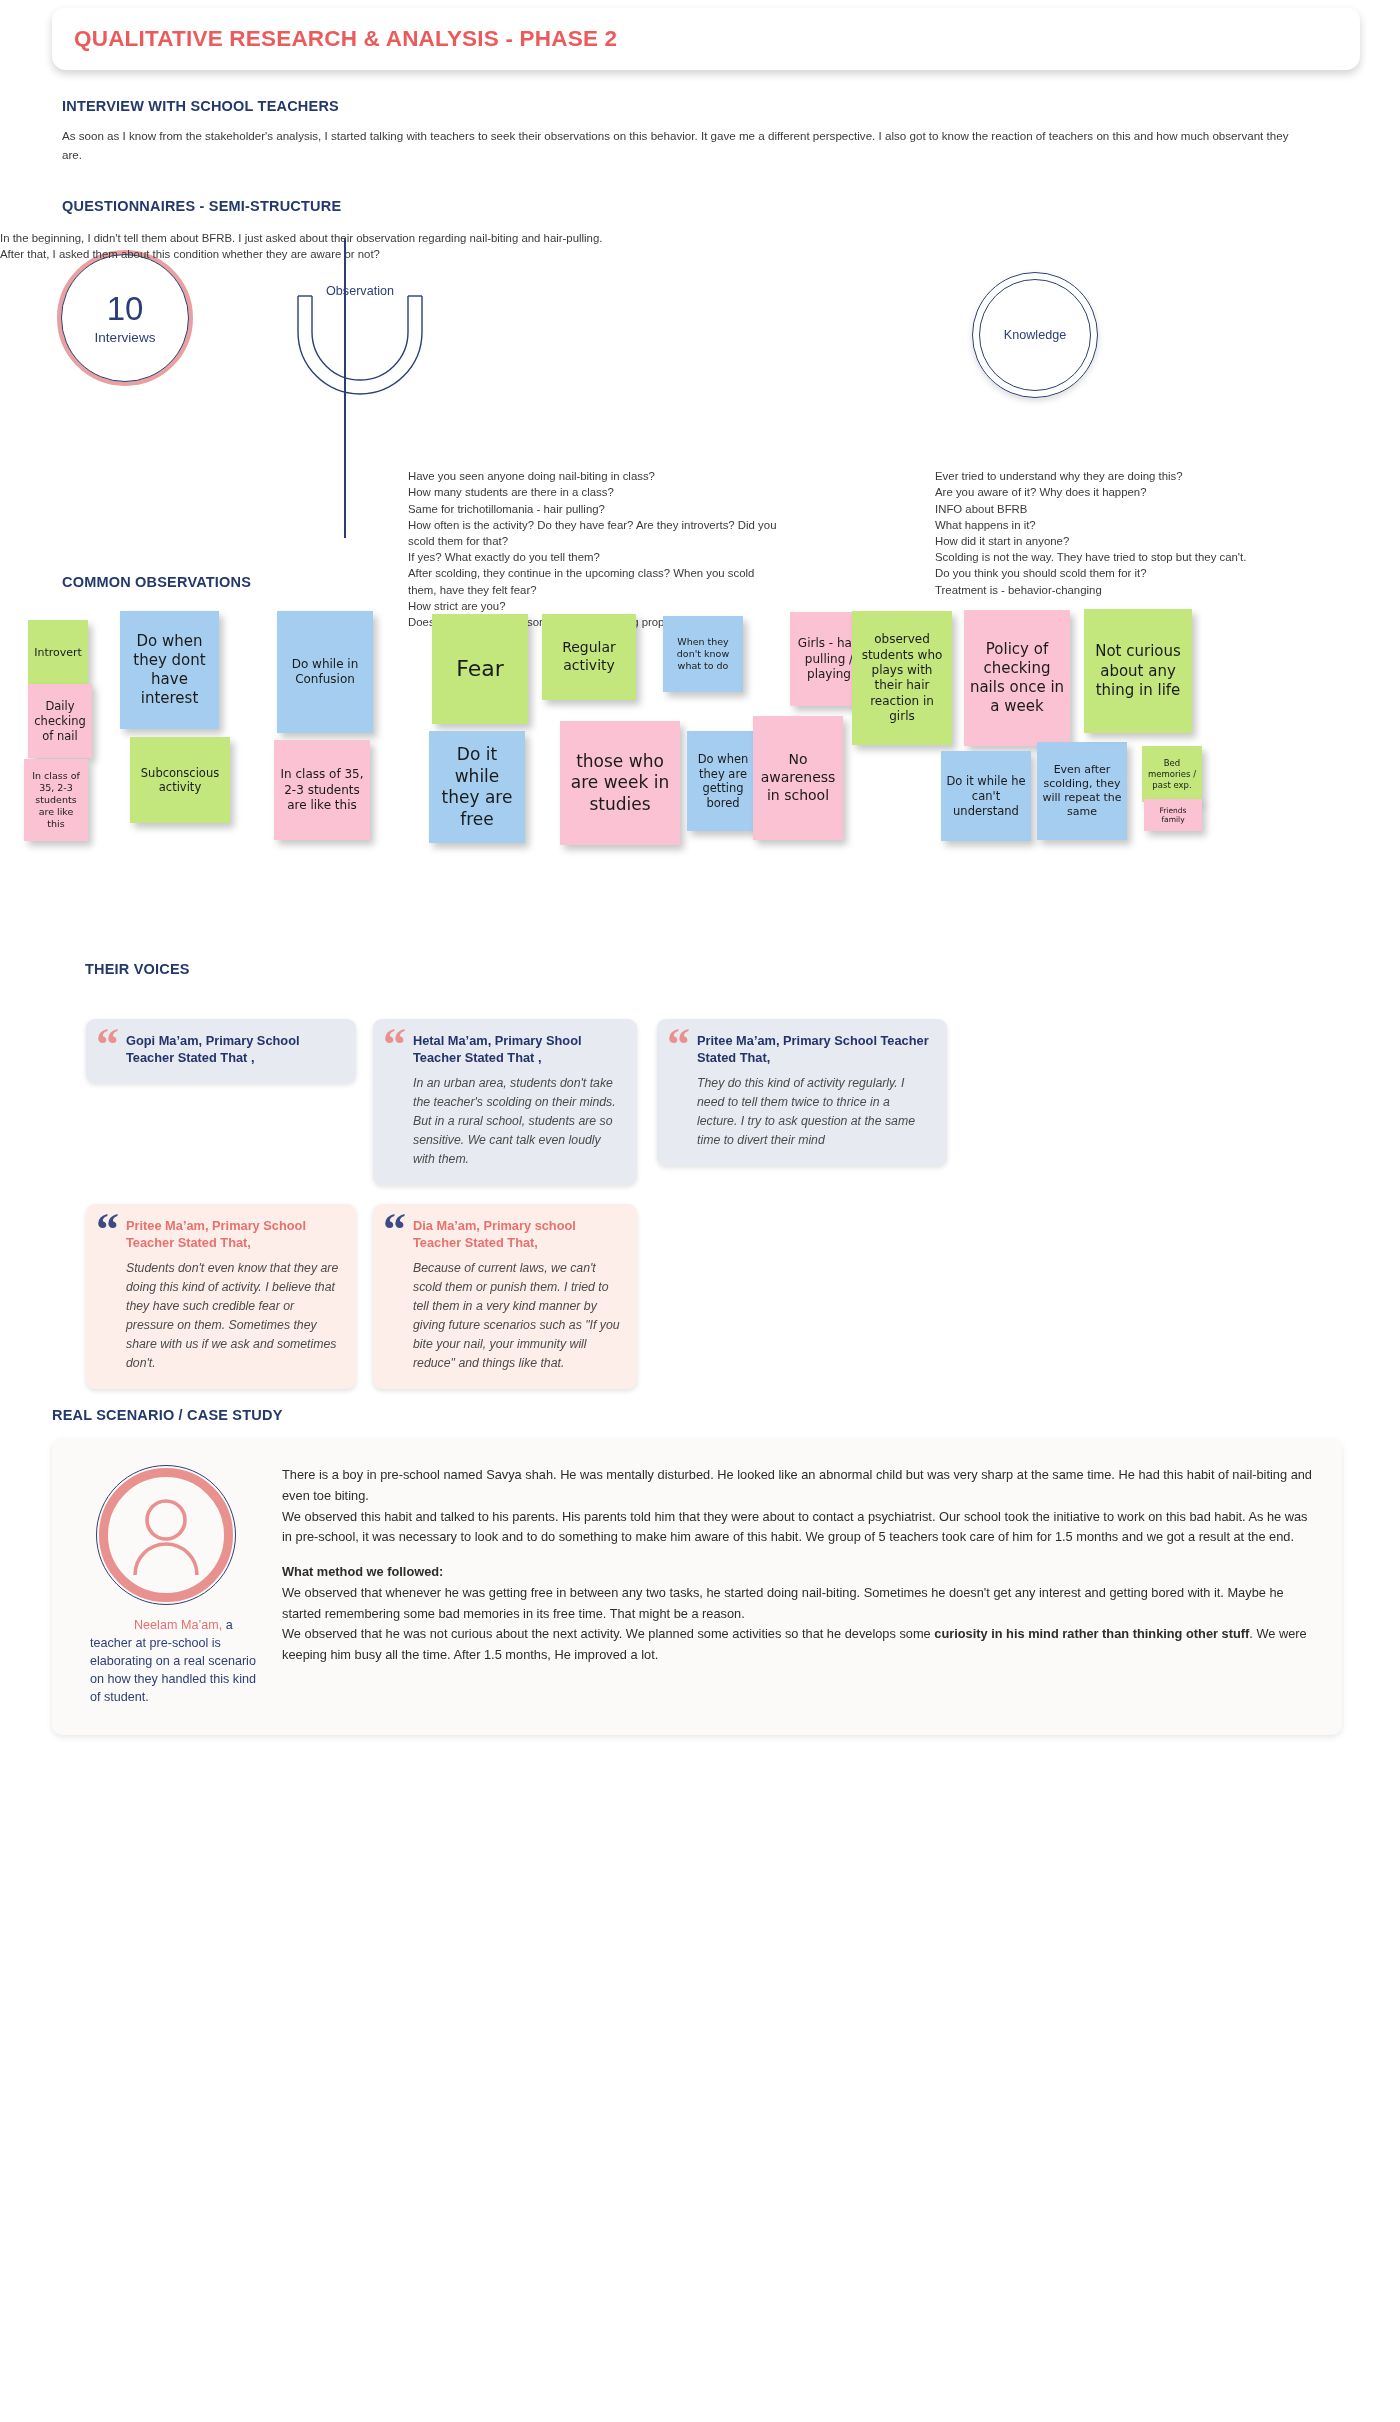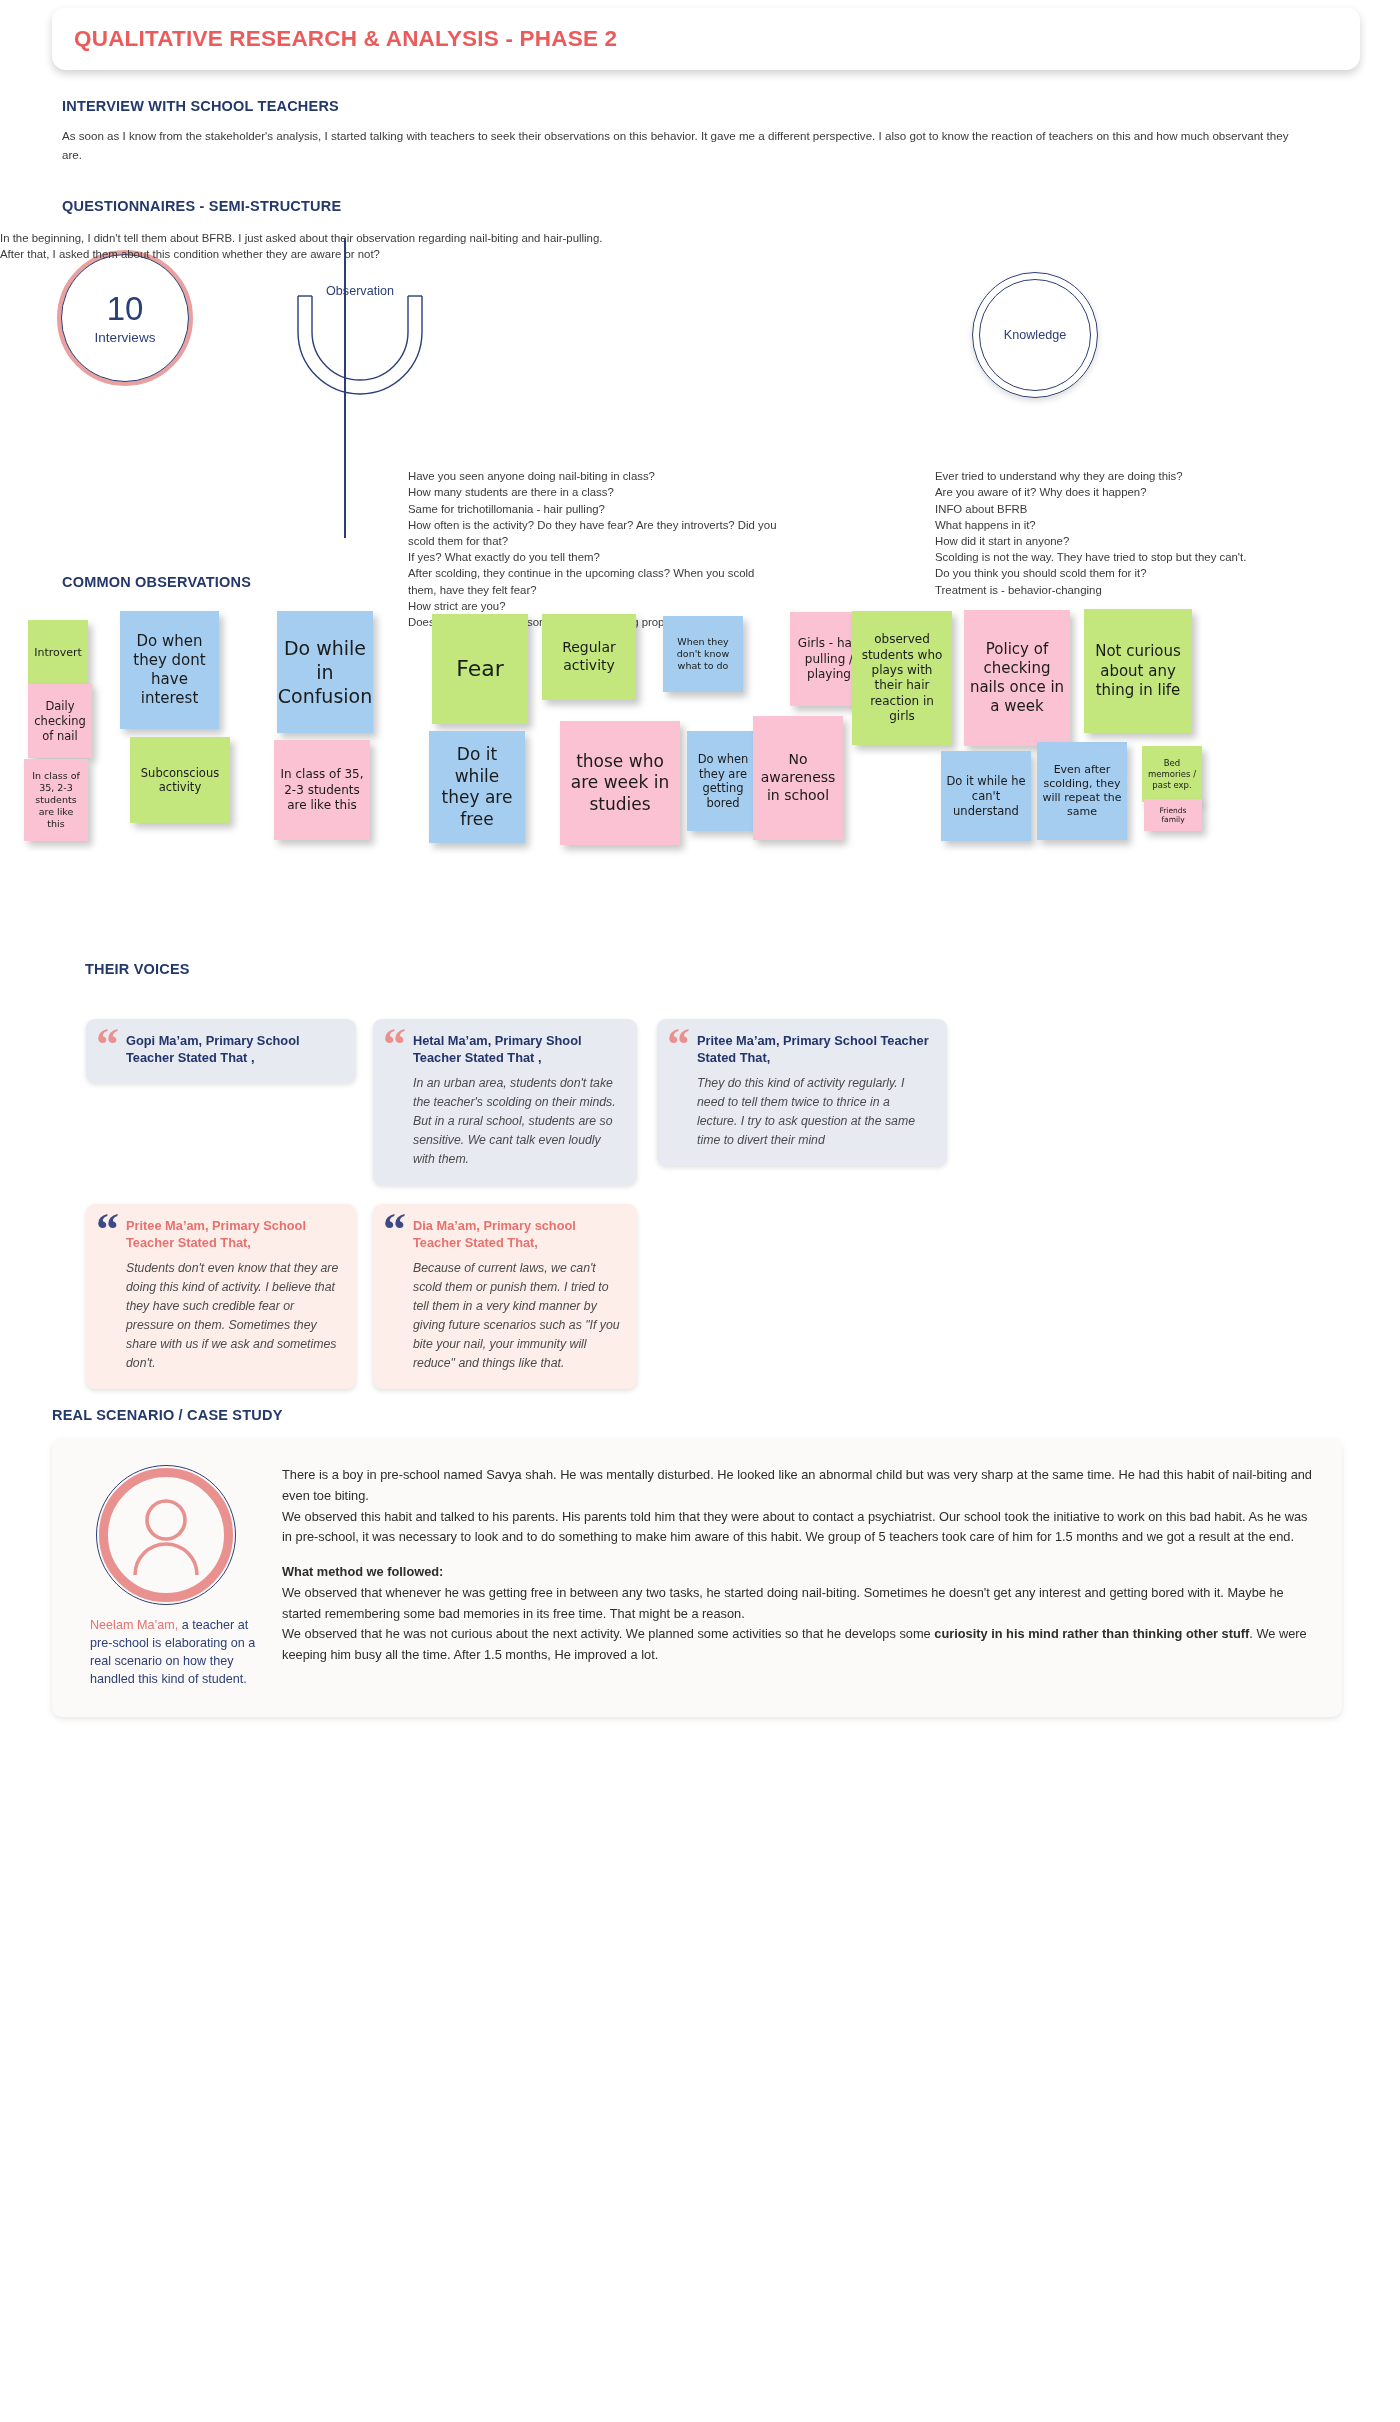--- a/index.html
+++ b/index.html
@@ -172,21 +172,21 @@
   }
   .avatar .inner-pink {
     position: absolute; inset: 3px; border-radius: 50%;
     border: 9px solid #e8918e;
   }
   .avatar svg { position: absolute; left: 28px; top: 28px; }
   .neelam {
     margin-top: 12px; font-size: 12.6px; line-height: 1.42;
     color: #2b3f77; text-align: left; padding-left: 14px;
   }
-  .neelam b { color: #e8716e; font-weight: normal; }
+  .neelam b { color: #e8716e; font-weight: normal; margin-left: 44px; }
   .case-right { flex: 1; font-size: 12.8px; line-height: 1.62; color: #2d2d2d; }
   .case-right p { margin-bottom: 0; }
   .case-right .gap { height: 14px; }
   .case-right .strong { font-weight: bold; }
 </style>
 </head>
 <body>
 
 <div class="page">
 
@@ -258,21 +258,21 @@
       </div>
       <div class="note pink" style="left: 24px; top: 153px; width: 64px; height: 82px; font-size: 9.5px;">
         <span>In class of 35, 2-3 students are like this</span>
       </div>
       <div class="note blue" style="left: 120px; top: 5px; width: 99px; height: 118px; font-size: 15px;">
         <span>Do when they dont have interest</span>
       </div>
       <div class="note green" style="left: 130px; top: 131px; width: 100px; height: 86px; font-size: 11.5px;">
         <span>Subconscious activity</span>
       </div>
-      <div class="note blue" style="left: 277px; top: 5px; width: 96px; height: 122px; font-size: 19px;">
+      <div class="note blue" style="left: 277px; top: 5px; width: 96px; height: 122px; font-size: 12px;">
         <span>Do while in Confusion</span>
       </div>
       <div class="note pink" style="left: 274px; top: 134px; width: 96px; height: 100px; font-size: 12px;">
         <span>In class of 35, 2-3 students are like this</span>
       </div>
       <div class="note green" style="left: 432px; top: 8px; width: 96px; height: 110px; font-size: 22px;">
         <span>Fear</span>
       </div>
       <div class="note blue" style="left: 429px; top: 125px; width: 96px; height: 112px; font-size: 17px;">
         <span>Do it while they are free</span>

